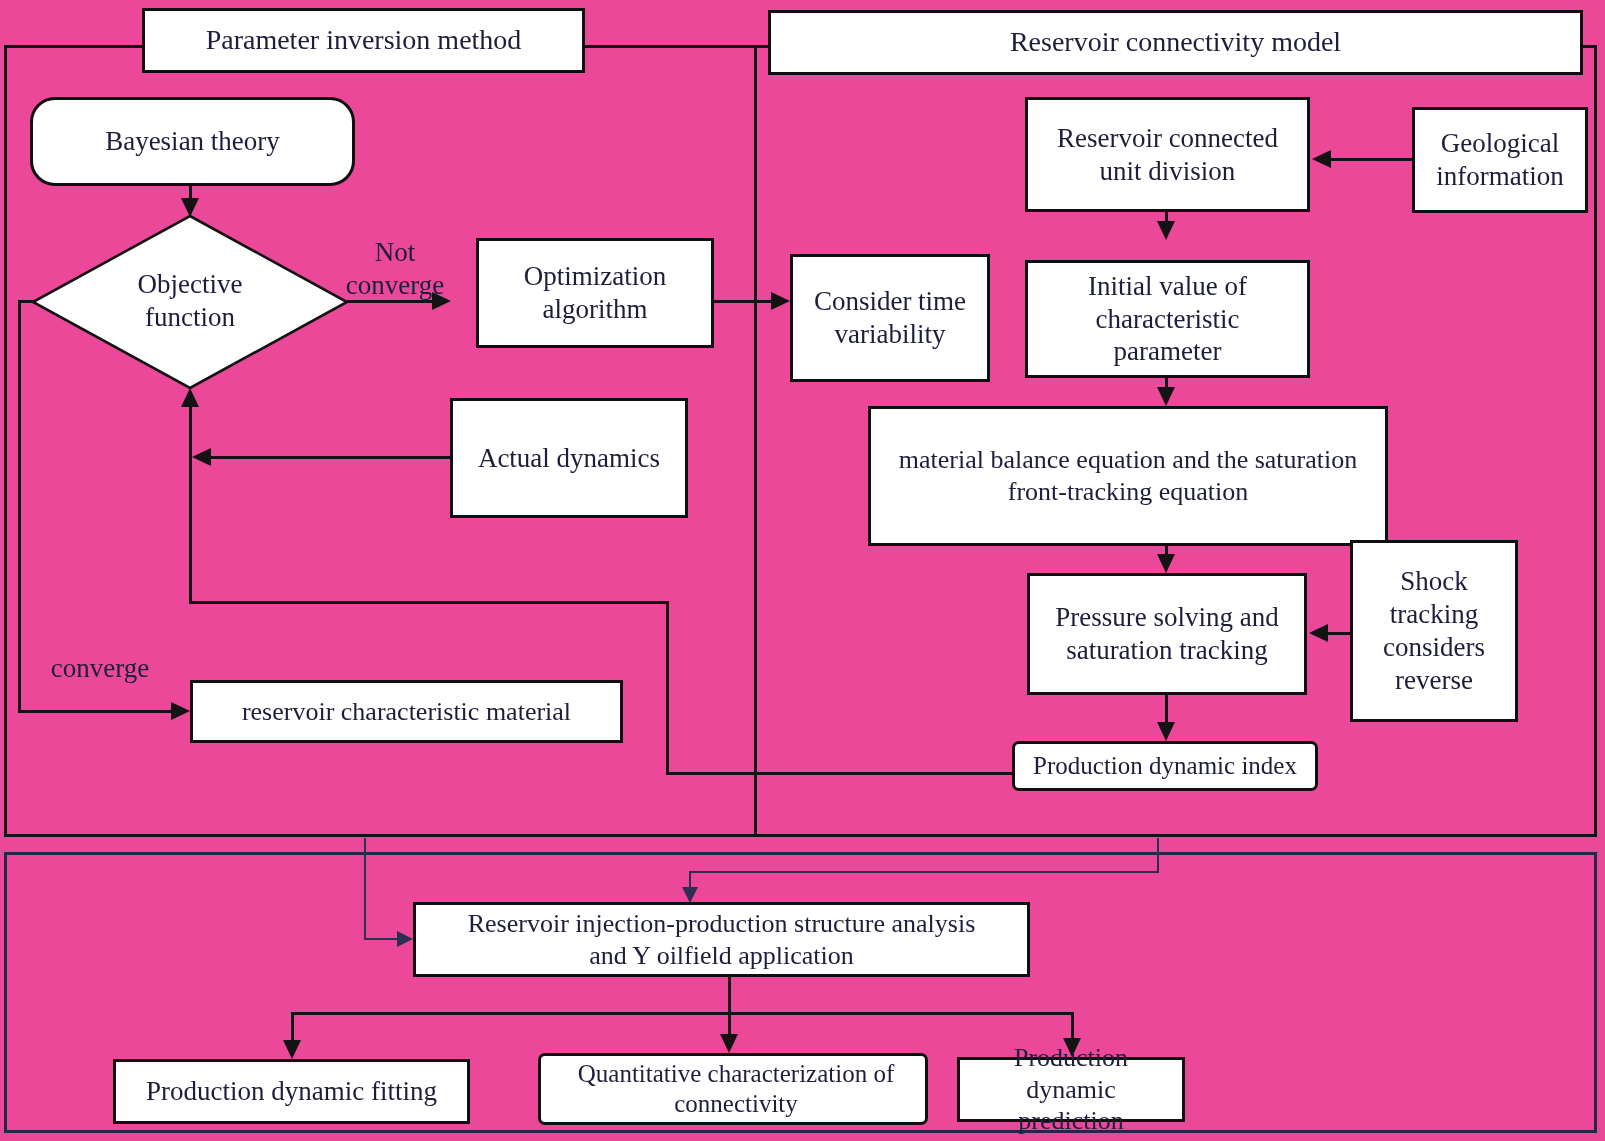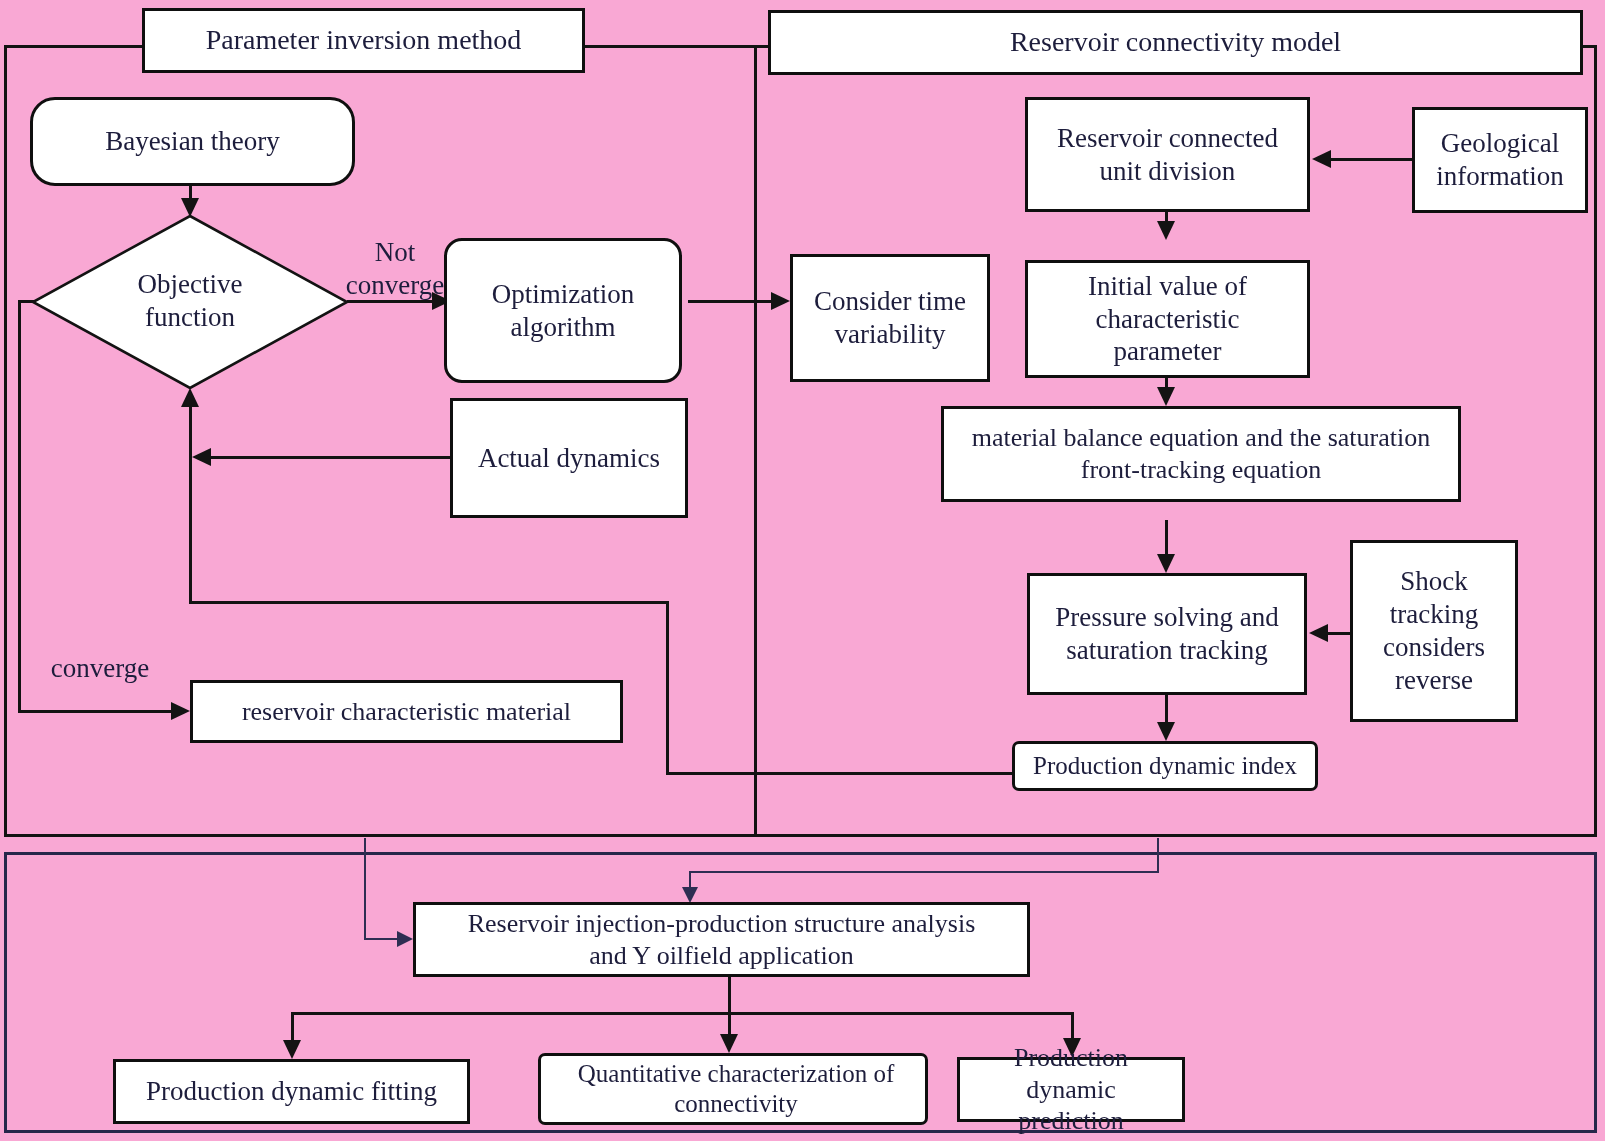--- a/index.html
+++ b/index.html
@@ -1,17 +1,17 @@
 <!DOCTYPE html>
 <html><head>
 <meta charset="utf-8">
 <style>
   html,body{margin:0;padding:0;background:#ffffff;}
   #canvas{
-    position:relative;width:1605px;height:1141px;background:#f9a8d4;
+    position:relative;width:1605px;height:1141px;background:#ec4899;
     font-family:"Liberation Serif","DejaVu Serif",serif;
     color:#1d1d3c;font-size:27px;line-height:1.22;text-decoration:underline;
   }
   .panel{position:absolute;border:3px solid #131313;box-sizing:border-box;background:transparent;z-index:0;}
   .panel.navy{border-color:#26264a;}
   .bx{
     position:absolute;background:#ffffff;border:3px solid #0f0f0f;box-sizing:border-box;
     display:flex;align-items:center;justify-content:center;text-align:center;
     white-space:pre-line;z-index:2;padding:2px 6px;
   }
@@ -46,21 +46,21 @@
 
   <svg class="dm" style="left:23px;top:206px;" width="334" height="192" viewBox="0 0 334 192">
     <polygon points="167,10 324,96 167,182 10,96" fill="#ffffff" stroke="#131313" stroke-width="2.6"></polygon>
   </svg>
   <div class="lbl" style="left:90px;top:268px;width:200px;"><span>Objective
 function</span></div>
 
   <div class="lbl" style="left:330px;top:236px;width:130px;"><span>Not
 converge</span></div>
 
-  <div class="bx" style="left:444px;top:238px;width:238px;height:145px;border-radius:18px;"><span>Optimization
+  <div class="bx" style="left:476px;top:238px;width:238px;height:110px;"><span>Optimization
 algorithm</span></div>
 
   <div class="bx" style="left:450px;top:398px;width:238px;height:120px;"><span>Actual dynamics</span></div>
 
   <div class="lbl" style="left:38px;top:652px;width:124px;"><span>converge</span></div>
 
   <div class="bx fs26" style="left:190px;top:680px;width:433px;height:63px;"><span>reservoir characteristic material</span></div>
 
   <div class="bx" style="left:1025px;top:97px;width:285px;height:115px;"><span>Reservoir connected
 unit division</span></div>
@@ -68,21 +68,21 @@
   <div class="bx" style="left:1412px;top:107px;width:176px;height:106px;"><span>Geological
 information</span></div>
 
   <div class="bx" style="left:790px;top:254px;width:200px;height:128px;"><span>Consider time
 variability</span></div>
 
   <div class="bx" style="left:1025px;top:240px;width:285px;height:118px;margin-top:20px;"><span>Initial value of
 characteristic
 parameter</span></div>
 
-  <div class="bx fs26" style="left:941px;top:406px;width:520px;height:96px;justify-content:center;"><span>material balance equation and the saturation
+  <div class="bx fs26" style="left:868px;top:406px;width:520px;height:140px;justify-content:center;"><span>material balance equation and the saturation
 front-tracking equation</span></div>
 
   <div class="bx" style="left:1027px;top:573px;width:280px;height:122px;"><span>Pressure solving and
 saturation tracking</span></div>
 
   <div class="bx" style="left:1350px;top:540px;width:168px;height:182px;"><span>Shock
 tracking
 considers
 reverse</span></div>
 

